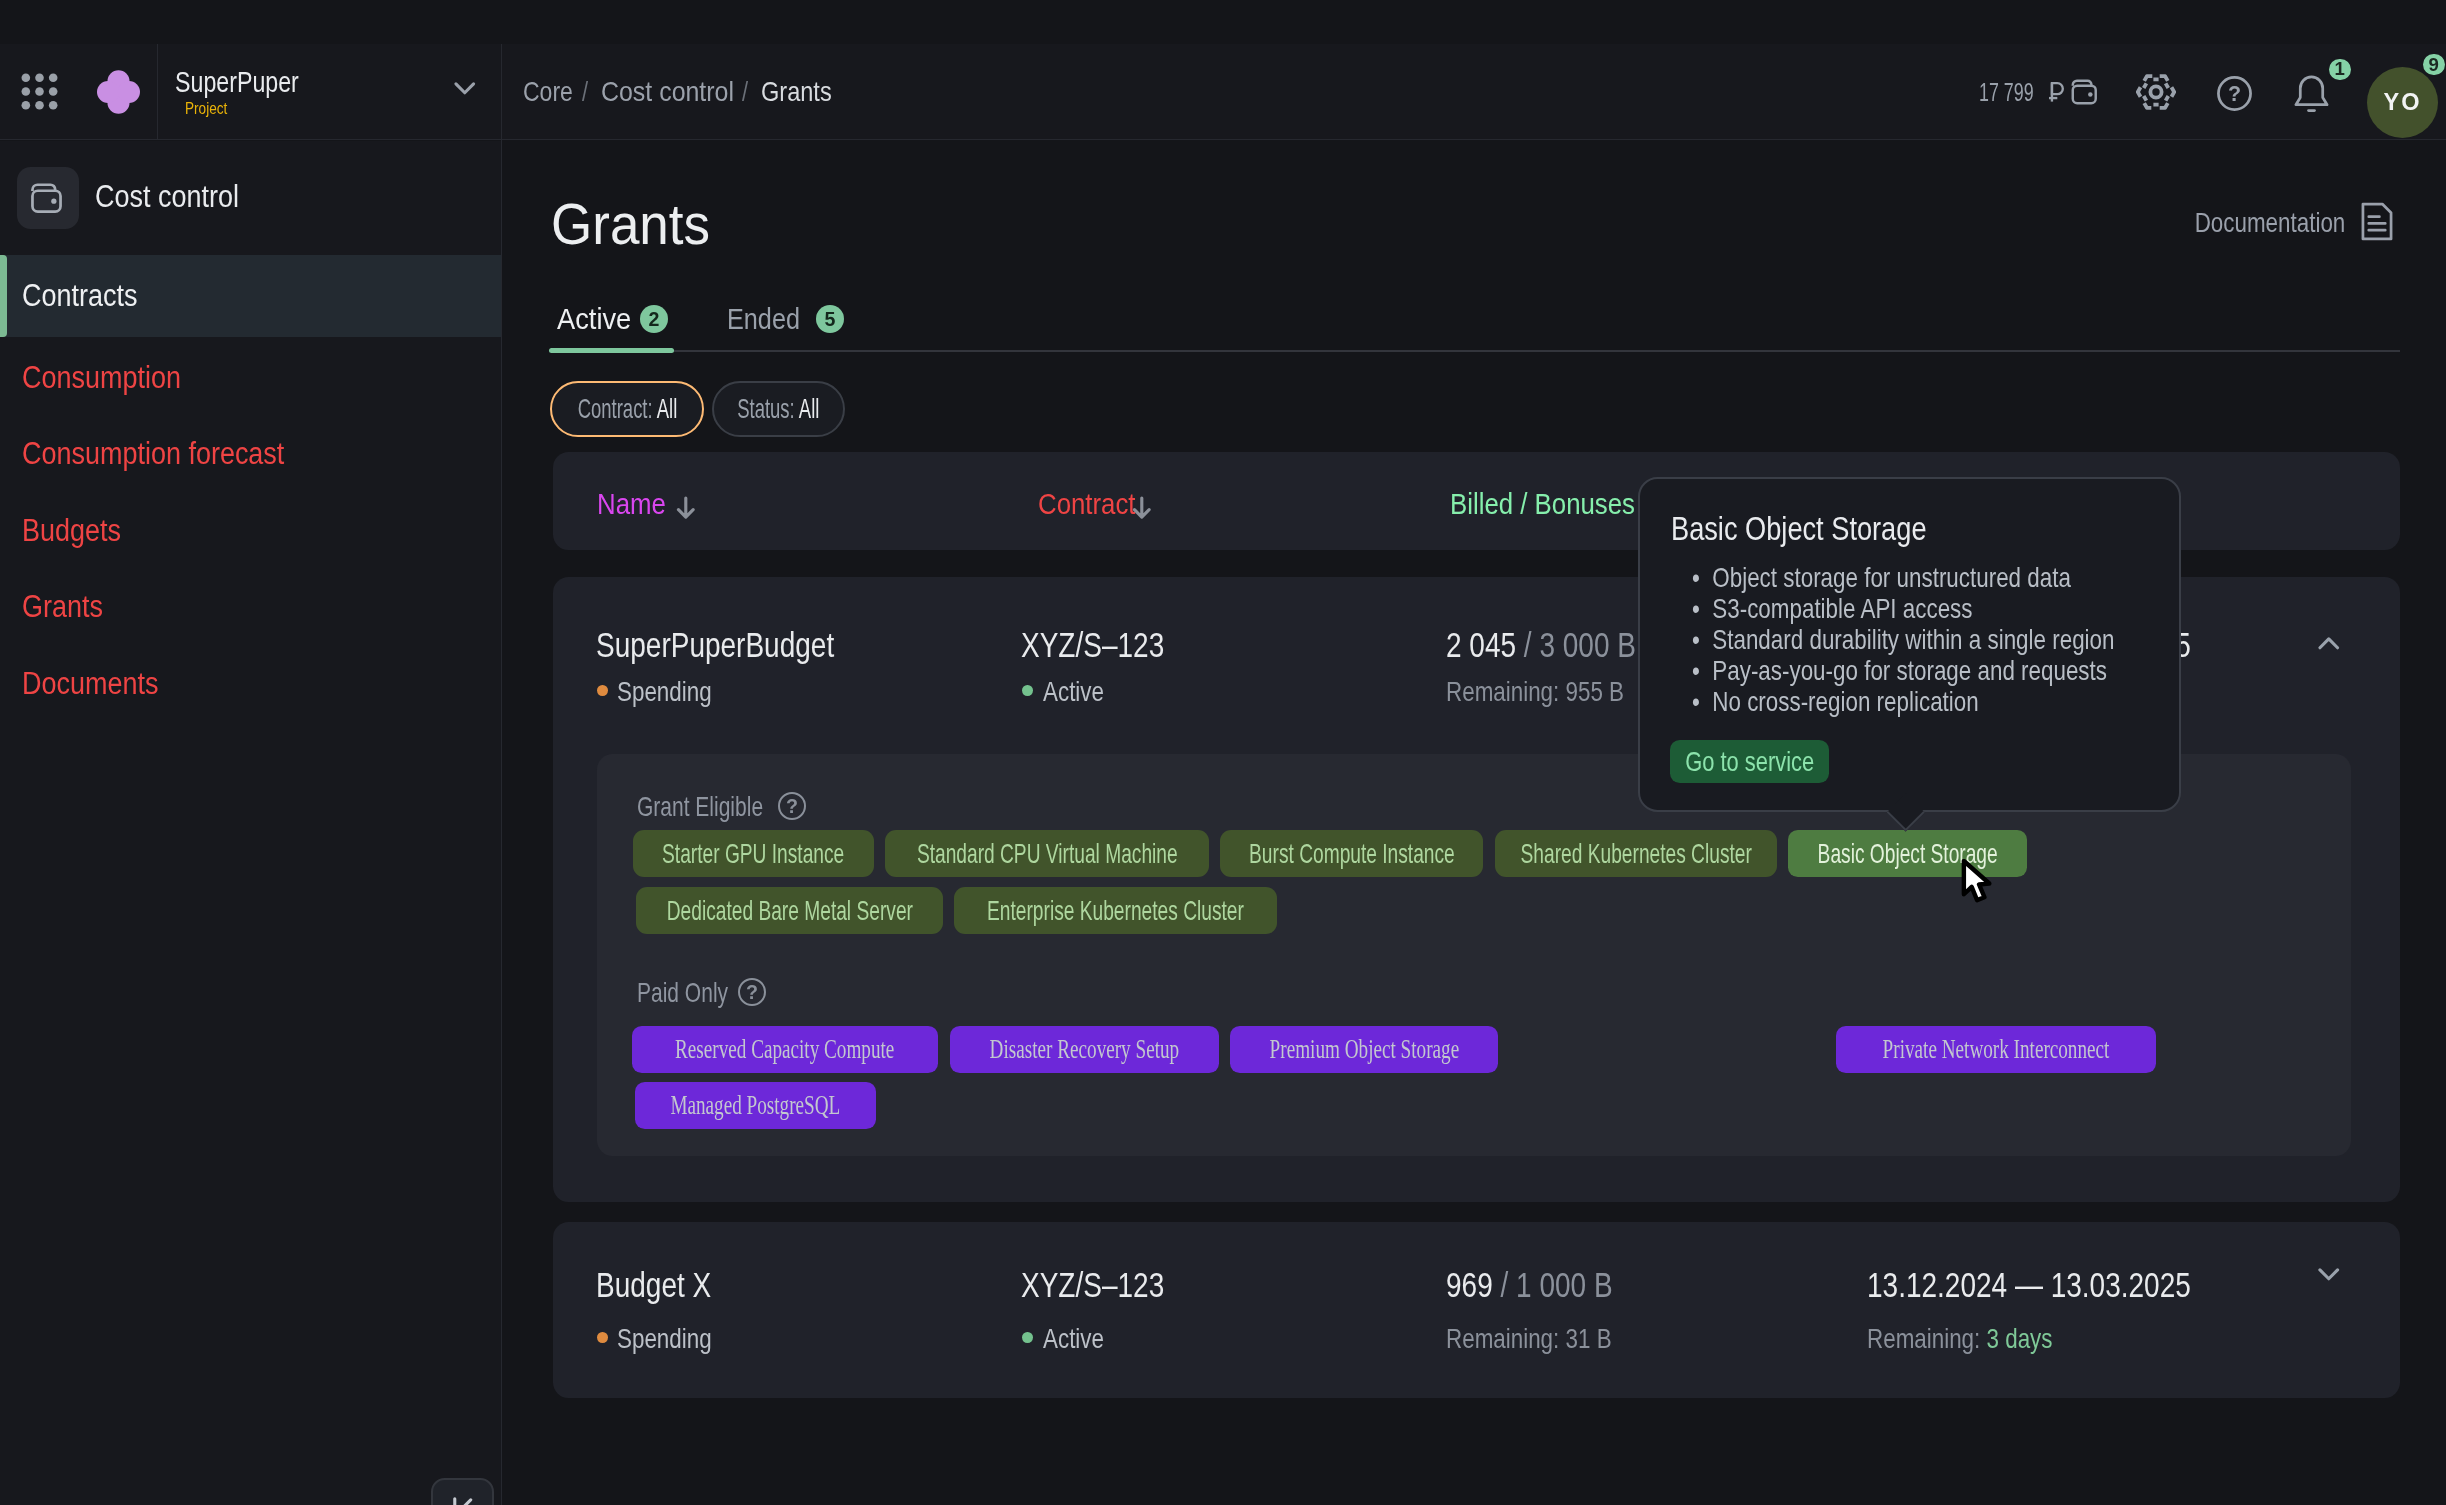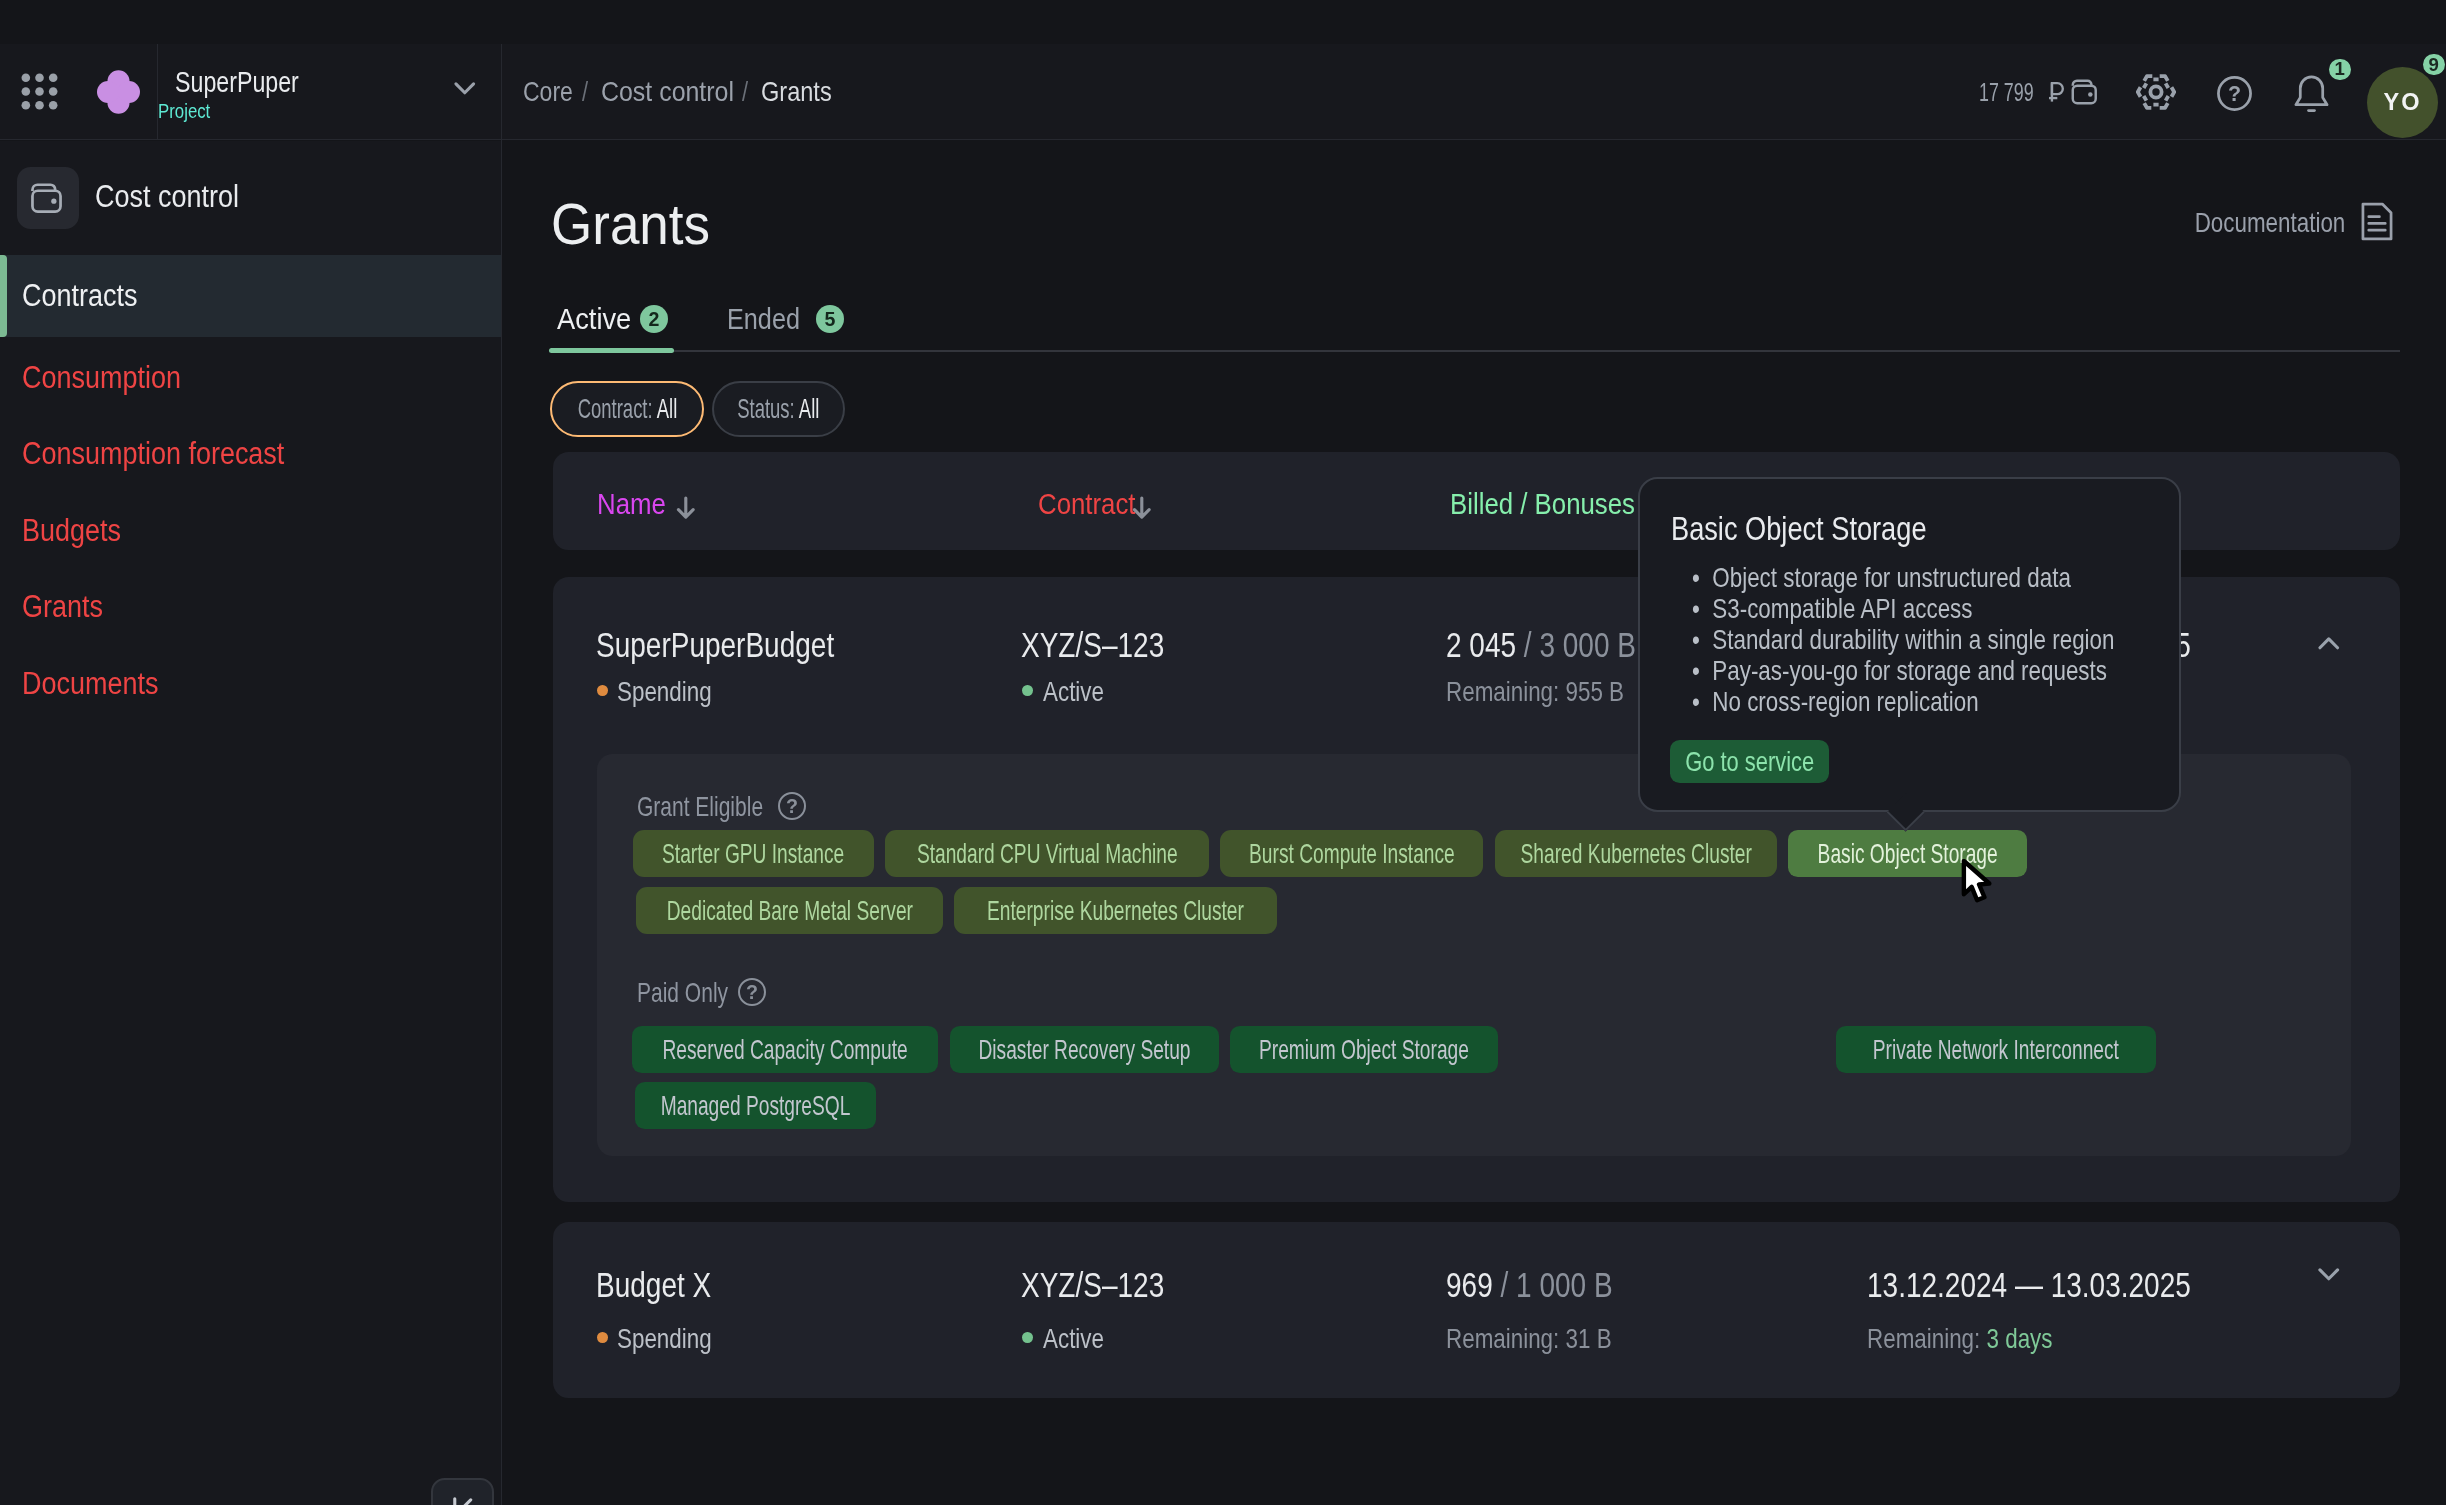--- a/index.html
+++ b/index.html
@@ -17,21 +17,21 @@
   #sbdiv { position:absolute; left:501px; top:0; width:1px; height:1506px; background:#26282f; }
   
   #sidebar { position:absolute; left:0; top:97px; width:501px; height:1408px; background:#17181d; }
   .mitem { position:absolute; left:0; width:501px; height:76px; color:#ef4444; font-size:31px;
     display:flex; align-items:center; padding-left:21.6px; }
   .mitem .sx { transform:scaleX(.87); }
   
   .tag { position:absolute; height:47px; border-radius:9.8px; display:flex; align-items:center; justify-content:center; font-size:27.4px; }
   .tg { background:#41542b; color:#aed79f;border-radius:11px; }
   .tgh { background:#4e7c41; color:#e3f2db; }
-  .tp { background:#14532d; color:#c3c7cf; }
+  .tp { background:#6d28d9; color:#c3c7cf;font-family:Liberation Serif, serif; }
   .tag .sxc { transform:scaleX(.7); }
   .chip .sxc { transform:scaleX(.66); }
   .qc { position:absolute; width:28px; height:28px; border-radius:50%; border:2.5px solid #8a909a;
     color:#8a909a; font-size:19.6px; font-weight:700; display:flex; align-items:center; justify-content:center; }
 </style>
 </head>
 <body>
 <div id="stage">
 
   <div id="topbar"></div>
@@ -55,21 +55,21 @@
   <svg class="abs" style="left:97px;top:25.5px" width="43" height="44" viewBox="0 0 44 45">
     <g fill="#c98fe3">
       <circle cx="22" cy="11.5" r="11.3"></circle>
       <circle cx="22" cy="33.5" r="11.3"></circle>
       <circle cx="11.3" cy="22.5" r="11.3"></circle>
       <circle cx="32.7" cy="22.5" r="11.3"></circle>
     </g>
   </svg>
 
   <div class="txt" style="left:175px;top:21.6px;font-size:29px;color:#e9ebee;font-weight:500"><span class="sx">SuperPuper</span></div>
-  <div class="txt" style="left:158px;top:55px;font-size:21px;color:#5eead4"><span class="sx">Project</span></div>
+  <div class="txt" style="left:185px;top:55px;font-size:17px;color:#eab308"><span class="sx">Project</span></div>
 
   <svg class="abs" style="left:453px;top:37px" width="23.5" height="15.7" viewBox="0 0 24 16">
     <path d="M3 3 L12 12 L21 3" fill="none" stroke="#9aa0aa" stroke-width="3.2" stroke-linecap="round" stroke-linejoin="round"></path>
   </svg>
 
   <div class="txt" style="left:523px;top:32px;font-size:27.4px;color:#9ba1ab"><span class="sx" style="transform:scaleX(.84)">Core</span></div>
   <div class="txt" style="left:582px;top:32px;font-size:27.4px;color:#6b7078"><span class="sx">/</span></div>
   <div class="txt" style="left:601px;top:32px;font-size:27.4px;color:#9ba1ab"><span class="sx" style="transform:scaleX(.91)">Cost control</span></div>
   <div class="txt" style="left:742px;top:32px;font-size:27.4px;color:#6b7078"><span class="sx">/</span></div>
   <div class="txt" style="left:761px;top:32px;font-size:27.4px;color:#d8dbdf;font-weight:500"><span class="sx" style="transform:scaleX(.86)">Grants</span></div>

